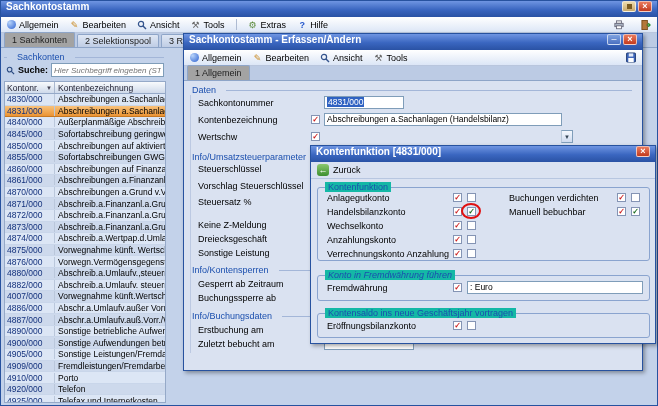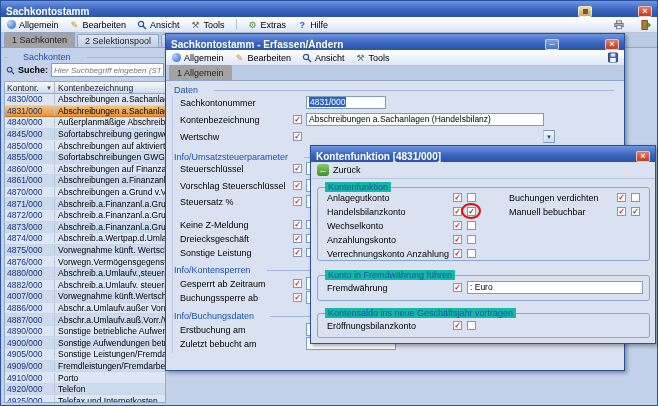--- a/index.html
+++ b/index.html
@@ -1,36 +1,36 @@
 <!DOCTYPE html>
 <html><head>
 <meta charset="utf-8">
 <style>
   *{margin:0;padding:0;box-sizing:border-box;}
   html,body{width:658px;height:406px;}
   body{font-family:"Liberation Sans",sans-serif;font-size:9px;color:#000;background:#8ba0c0;overflow:hidden;position:relative;}
   .window{position:absolute;border:1px solid #27529f;background:#c3d2ea;box-shadow:2px 2px 4px rgba(0,0,0,.35);}
-  .titlebar{height:16px;background:linear-gradient(to bottom,#6f95e2,#3a66c0 55%,#2a52a4);color:#fff;display:flex;align-items:flex-end;padding:0 5px;gap:44px;}
+  .titlebar{height:16px;background:linear-gradient(to bottom,#6f95e2,#3a66c0 55%,#2a52a4);color:#fff;display:flex;align-items:flex-start;padding:0 5px;}
   .title-text{flex:1;font-size:10px;font-weight:bold;white-space:nowrap;overflow:hidden;}
   .tb-btn{width:14px;height:11px;border:1px solid rgba(255,255,255,.65);border-radius:2px;margin-left:2px;display:flex;align-items:center;justify-content:center;font-size:9px;line-height:9px;color:#fff;cursor:default;}
   .tb-close{background:linear-gradient(#ea7a5c,#c03а1е);background:linear-gradient(#ea7a5c,#c23a1e);font-weight:bold;}
   .tb-min{background:linear-gradient(#7fa3e0,#4a6fc0);}
   .tb-misc{background:linear-gradient(#ecdcae,#c9a96b);}
   .menubar{height:16px;background:linear-gradient(#ffffff,#dce6f6);border-bottom:1px solid #b9c6dd;display:flex;align-items:center;padding:0 6px;gap:11px;}
   .menu-item{display:flex;align-items:center;gap:3px;white-space:nowrap;}
   .menu-sep{width:1px;height:11px;background:#aebbd2;}
   .spacer{flex:1;}
   .ic{display:inline-flex;align-items:center;justify-content:center;width:10px;height:10px;}
   .sphere{width:9px;height:9px;border-radius:50%;background:radial-gradient(circle at 30% 30%,#b8d4fa,#2a5fd0);}
   .glyph{font-size:9px;line-height:10px;}
   .tabstrip{height:15px;display:flex;align-items:flex-end;padding-left:3px;background:#bccbe4;border-bottom:1px solid #8ea5c8;gap:2px;}
   .tab{height:13px;padding:0 7px;background:linear-gradient(#dfe7f4,#bfcde5);border:1px solid #8ea5c8;border-bottom:none;border-radius:2px 2px 0 0;font-size:9px;display:flex;align-items:center;color:#222;white-space:nowrap;}
   .tab.active{background:#a3a3a3;height:15px;}
   .content{position:absolute;left:0;right:0;bottom:0;}
-  .hdr{position:absolute;display:flex;align-items:center;gap:16px;color:#1b4fae;font-size:9px;white-space:nowrap;}
+  .hdr{position:absolute;display:flex;align-items:center;gap:10px;color:#1b4fae;font-size:9px;white-space:nowrap;}
   .hdr .line{flex:1;height:1px;background:#a3b6d8;}
   .lbl{position:absolute;font-size:9px;white-space:nowrap;line-height:10px;}
   .field{position:absolute;height:13px;border:1px solid #7f9db9;background:#fff;font-size:8.5px;line-height:11px;padding:0 2px;white-space:nowrap;overflow:hidden;}
   .selhl{background:#2f62c2;color:#fff;padding:0 1px;}
   .dd{position:absolute;width:12px;height:13px;border:1px solid #7f9db9;border-left:1px solid #b8c8da;background:linear-gradient(#f3f7fd,#cfdbef);font-size:6px;display:flex;align-items:center;justify-content:center;color:#345;}
   .cb{position:absolute;width:9px;height:9px;border:1px solid #8494b4;background:#fff;display:flex;align-items:center;justify-content:center;font-size:8px;line-height:8px;}
   .cb.edit::after{content:"✓";color:#cc1f1f;font-weight:bold;}
   .cb.val.checked::after{content:"✓";color:#17691c;font-weight:bold;}
   .gbox{position:absolute;border:1px solid #8aa4cf;border-radius:3px;}
   .glabel{position:absolute;font-size:9px;color:#1b4fae;background:#14b8a6;padding:0 3px;white-space:nowrap;z-index:2;line-height:10px;}
@@ -250,21 +250,21 @@
           </div>
           <div class="acc-row">
             <span class="acc-nr">4925/000</span>
             <span class="acc-name">Telefax und Internetkosten</span>
           </div>
         </div>
     </div>
   </div>
 </div>
 
-<div class="window" style="left:165px;top:33px;width:460px;height:338px;z-index:10;">
+<div class="window" style="left:183px;top:33px;width:460px;height:338px;z-index:10;">
   <div class="titlebar">
     <span class="title-text">Sachkontostamm - Erfassen/Ändern</span>
     <span class="tb-btn tb-min">–</span>
     <span class="tb-btn tb-close">×</span>
   </div>
   <div class="menubar">
     <span class="menu-item">
         <span class="ic sphere"></span>
         <span>Allgemein</span>
       </span>
@@ -389,21 +389,21 @@
     <span class="cb edit" style="left:142px;top:87px;"></span>
     <span class="cb val" style="left:156px;top:87px;"></span>
 
     <span class="lbl" style="left:198px;top:31px;">Buchungen verdichten</span>
     <span class="cb edit" style="left:306px;top:31px;"></span>
     <span class="cb val" style="left:320px;top:31px;"></span>
     <span class="lbl" style="left:198px;top:45px;">Manuell bebuchbar</span>
     <span class="cb edit" style="left:306px;top:45px;"></span>
     <span class="cb val checked" style="left:320px;top:45px;"></span>
 
-    <span class="glabel" style="left:14px;top:108px;">Konto in Fremdwährung führen</span>
+    <span class="glabel" style="left:14px;top:108px;font-style:italic;">Konto in Fremdwährung führen</span>
     <div class="gbox" style="left:6px;top:113px;width:333px;height:26px;"></div>
     <span class="lbl" style="left:16px;top:121px;">Fremdwährung</span>
     <span class="cb edit" style="left:142px;top:121px;"></span>
     <span class="field" style="left:156px;top:119px;width:176px;">: Euro</span>
 
     <span class="glabel" style="left:14px;top:146px;">Kontensaldo ins neue Geschäftsjahr vortragen</span>
     <div class="gbox" style="left:6px;top:151px;width:333px;height:25px;"></div>
     <span class="lbl" style="left:16px;top:159px;">Eröffnungsbilanzkonto</span>
     <span class="cb edit" style="left:142px;top:159px;"></span>
     <span class="cb val" style="left:156px;top:159px;"></span>

